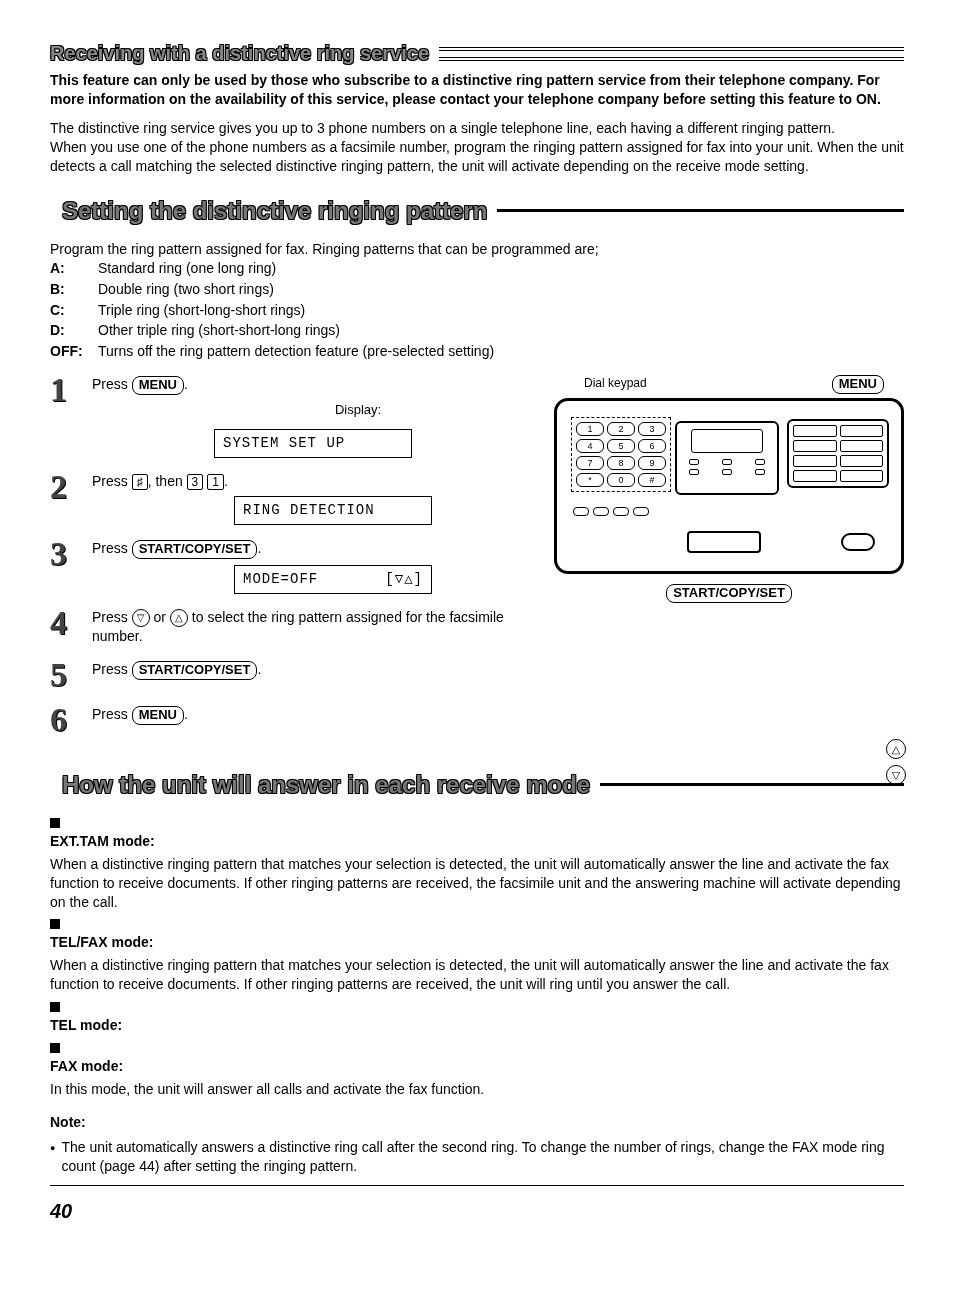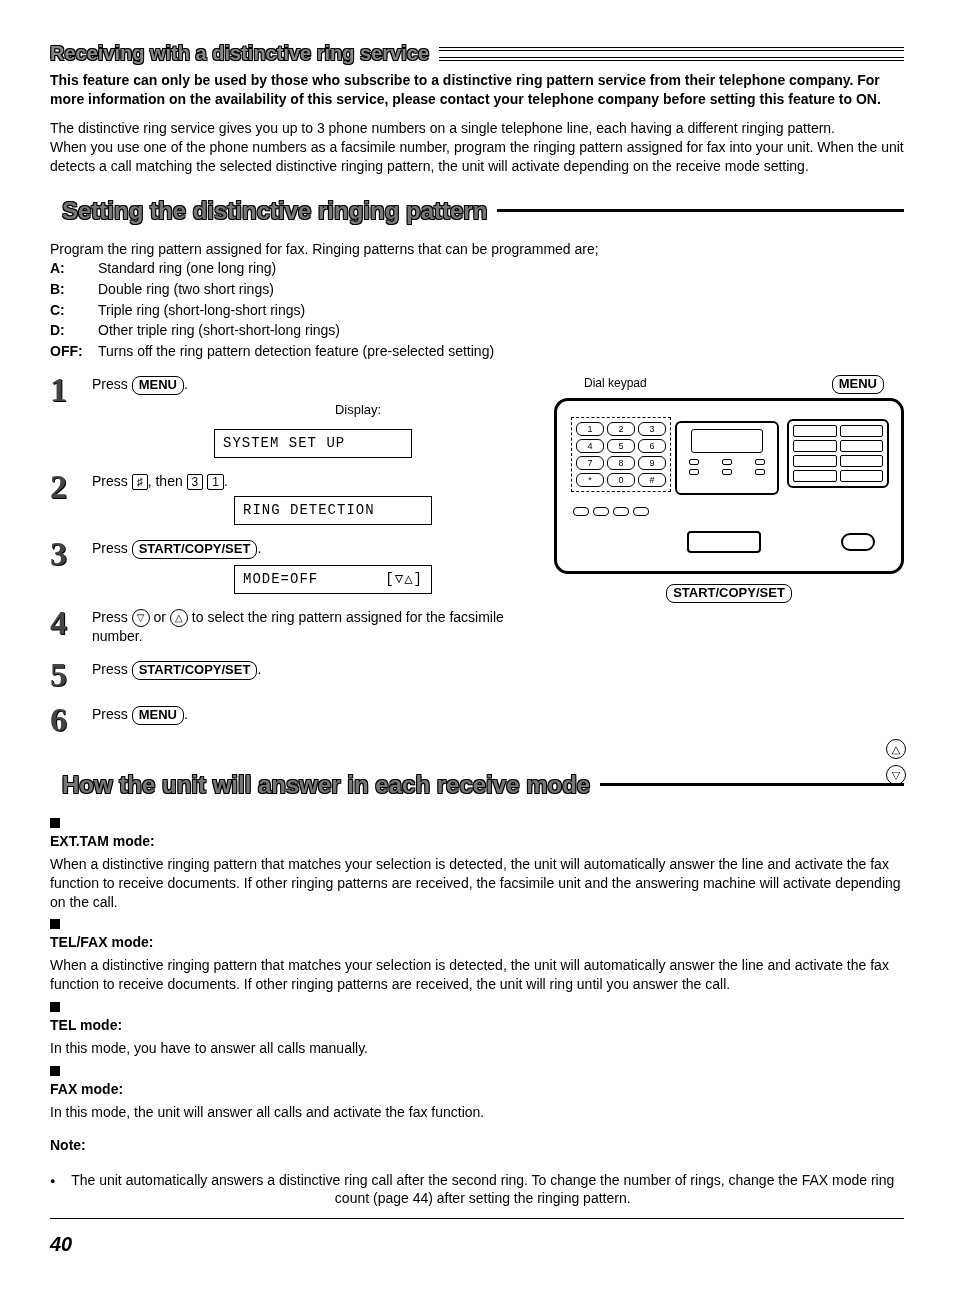--- a/index.html
+++ b/index.html
@@ -227,21 +227,21 @@
     display:flex;
     gap:4px;
     margin-bottom:4px;
     align-items:flex-start;
     flex-direction:column;
   }
   .sq { width:10px;height:10px;background:#000;margin-top:4px;flex-shrink:0;}
   .mode-lbl { font-weight:bold; width:120px; flex-shrink:0;}
   .mode-txt { flex:1; }
   .note-hdr { font-weight:bold; margin-top:14px; }
-  .note-body { display:flex; gap:6px; margin-top:16px;text-align:center;}
+  .note-body { display:flex; gap:6px; margin-top:6px;}
   .note-body::before { content:"●"; font-size:9px; margin-top:4px;}
   .pg-num {
     font-style:italic;
     font-weight:bold;
     font-size:20px;
     margin-top:12px;
   }
   hr.thin { border:none; border-top:1px solid #000; margin:10px 0 4px;}
 </style>
 </head>
@@ -432,21 +432,20 @@
   <span class="mode-txt">When a distinctive ringing pattern that matches your selection is detected, the unit will automatically answer the line and activate the fax function to receive documents. If other ringing patterns are received, the facsimile unit and the answering machine will activate depending on the call.</span>
 </div>
 <div class="mode-item">
   <span class="sq"></span>
   <span class="mode-lbl">TEL/FAX mode:</span>
   <span class="mode-txt">When a distinctive ringing pattern that matches your selection is detected, the unit will automatically answer the line and activate the fax function to receive documents. If other ringing patterns are received, the unit will ring until you answer the call.</span>
 </div>
 <div class="mode-item">
   <span class="sq"></span>
   <span class="mode-lbl">TEL mode:</span>
-  <span class="mode-txt">In this mode, you have to answer all calls manually.</span>
 </div>
 <div class="mode-item">
   <span class="sq"></span>
   <span class="mode-lbl">FAX mode:</span>
   <span class="mode-txt">In this mode, the unit will answer all calls and activate the fax function.</span>
 </div>
 
 <div class="note-hdr">Note:</div>
 <div class="note-body">
   <span>The unit automatically answers a distinctive ring call after the second ring. To change the number of rings, change the FAX mode ring count (page 44) after setting the ringing pattern.</span>

